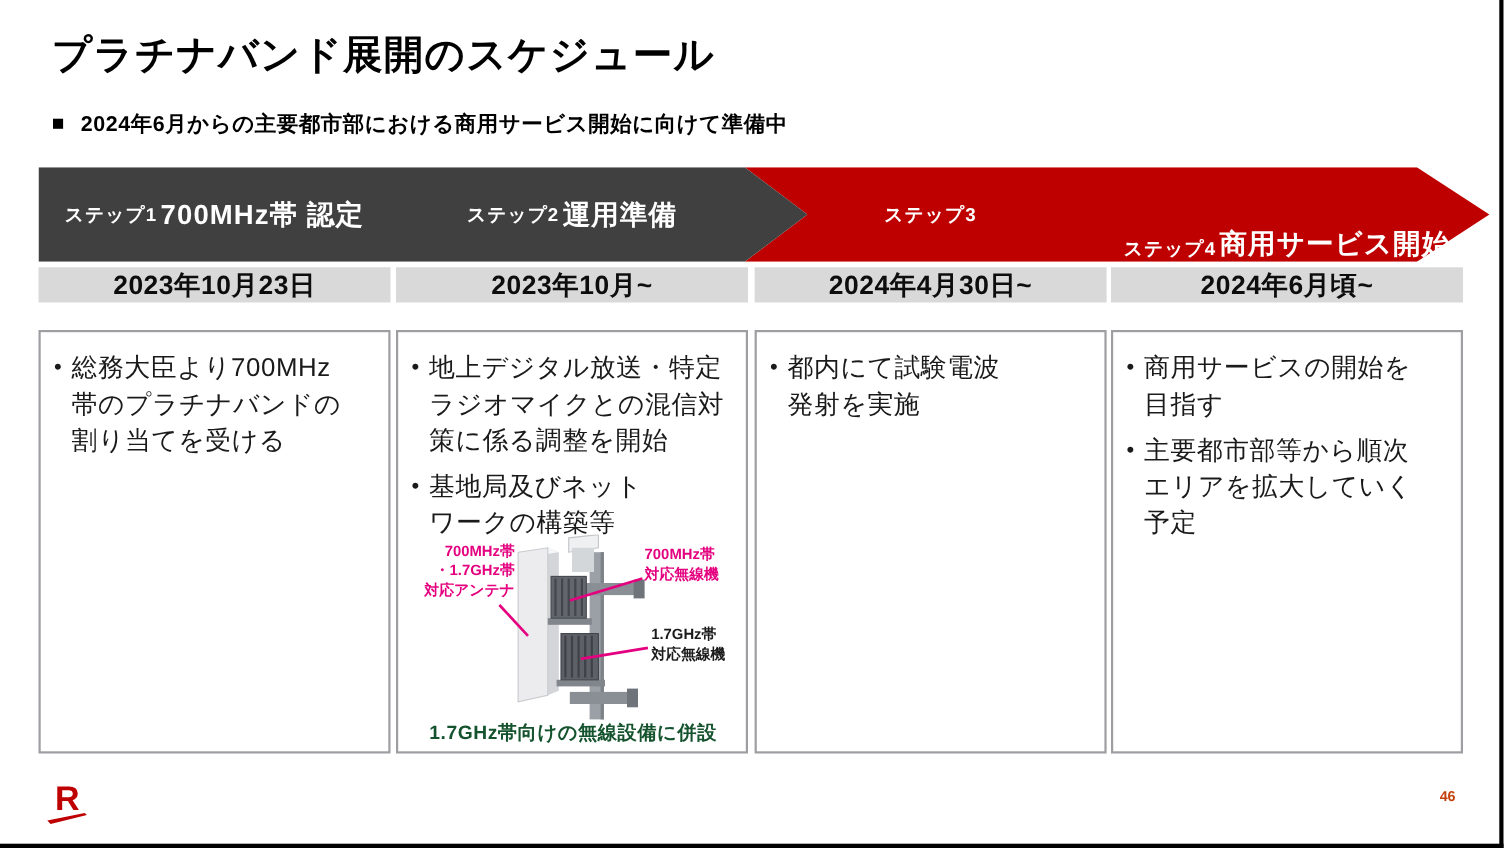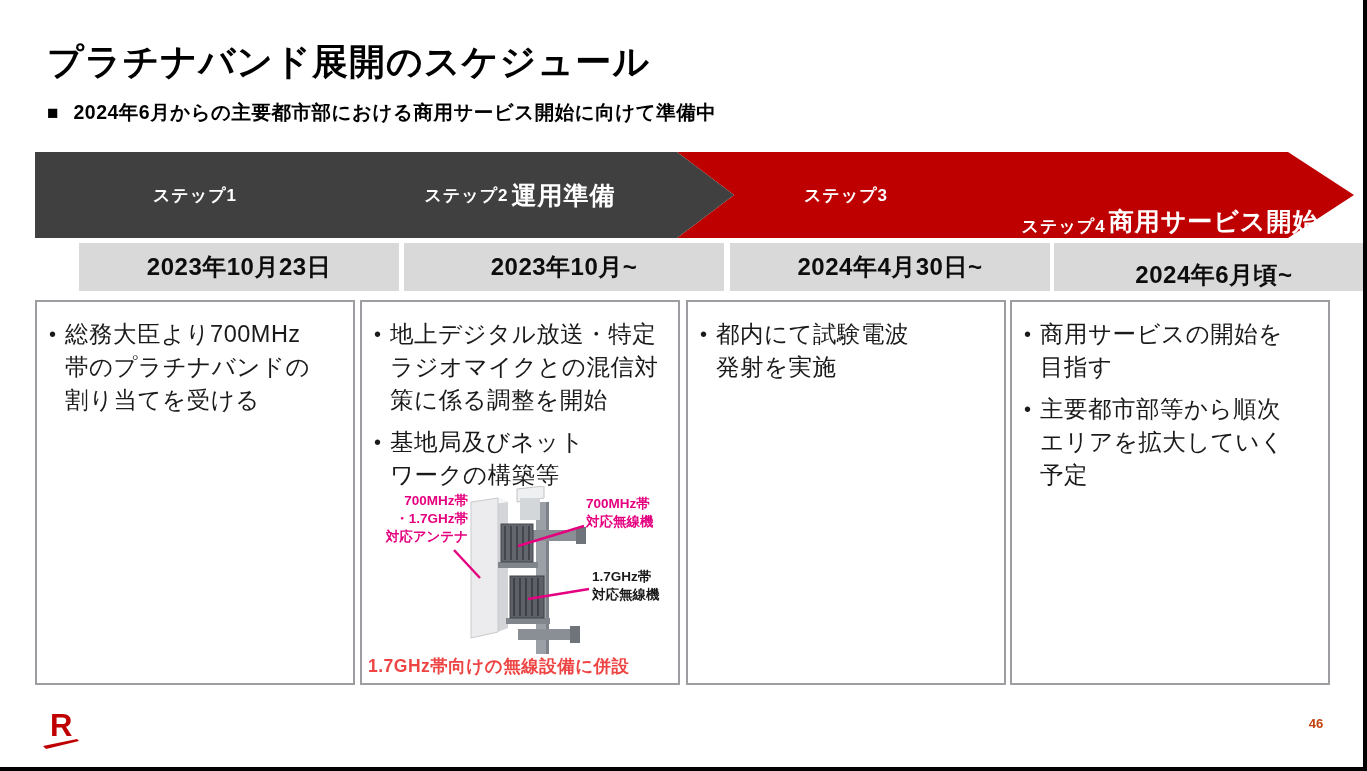--- a/index.html
+++ b/index.html
@@ -7,41 +7,41 @@
   body { font-family:"Liberation Sans","DejaVu Sans",sans-serif; }
   .slide {
     position:relative; width:1367px; height:771px; background:#ffffff;
     border-right:4px solid #000; border-bottom:4px solid #000; overflow:hidden;
   }
   .pre { white-space:pre-line; }
 
   
   .title {
     position:absolute; left:47px; top:26px; font-size:36px; font-weight:800;
-    color:#000; letter-spacing:1px;margin-top:12px;
+    color:#000; letter-spacing:1px;
   }
   .subtitle-row { position:absolute; left:47px; top:99px; display:flex; align-items:center; }
   .subtitle-marker { font-size:19px; font-weight:700; color:#000; margin-right:15px; }
   .subtitle { font-size:19.5px; font-weight:700; color:#000; letter-spacing:0.5px; }
 
   
   .bar-svg { position:absolute; left:35px; top:152px; width:1320px; height:86px; }
   .step-label {
     position:absolute; top:152px; height:86px; width:320px;
     display:flex; flex-direction:row; align-items:center; justify-content:center;
     color:#fff; text-align:center; gap:3px;
   }
   .step-label .l1 { font-size:17px; font-weight:700; letter-spacing:1px; }
   .step-label .l2 { font-size:25px; font-weight:700; letter-spacing:1px; }
 
   
   .date-cell {
-    position:absolute; top:243px; height:48px; width:320px; background:#d9d9d9;
+    position:absolute; top:243px; height:32px; width:320px; background:#d9d9d9;
     display:flex; align-items:center; justify-content:center;
-    font-size:24px; font-weight:700; color:#0d0d0d; letter-spacing:0.5px;margin-left:44px;
+    font-size:24px; font-weight:700; color:#0d0d0d; letter-spacing:0.5px;
   }
 
   
   .content-box {
     position:absolute; top:300px; height:385px; width:320px; background:#fff;
     border:2px solid #9e9ea2; padding:16px 10px 0 12px;
   }
   .bullet-item { display:flex; margin-bottom:9px; }
   .bullet-dot { font-size:20px; line-height:33px; color:#1a1a1a; width:16px; flex:none; }
   .bullet-text { font-size:23.5px; line-height:33px; color:#1a1a1a; letter-spacing:0.5px; }
@@ -50,22 +50,22 @@
   .c1 { left:35px; } .c2 { left:360px; } .c3 { left:686px; } .c4 { left:1010px;align-items:flex-end; }
 
   
   .figure { position:absolute; left:368px; top:486px; width:300px; height:172px; }
   .figure svg { position:absolute; left:0; top:0; }
   .fig-label { position:absolute; font-weight:700; font-size:13.5px; line-height:1.32; }
   .fig-label-antenna { left:0; top:6px; width:100px; text-align:right; color:#e4007f; }
   .fig-label-radio700 { left:218px; top:9px; color:#e4007f; }
   .fig-label-radio17 { left:224px; top:82px; color:#1a1a1a; }
   .fig-caption {
-    position:absolute; left:368px; top:654px; width:306px; text-align:left;
-    font-size:17.5px; font-weight:800; color:#ef4444; letter-spacing:0.5px;
+    position:absolute; left:368px; top:654px; width:306px; text-align:center;
+    font-size:17.5px; font-weight:800; color:#14532d; letter-spacing:0.5px;
   }
 
   
   .logo { position:absolute; left:42px; top:706px; width:42px; height:46px; }
   .page-number {
     position:absolute; left:1294px; top:716px; width:44px; text-align:center;
     font-size:13px; font-weight:700; color:#c2410c;
   }
 </style>
 </head>
@@ -79,20 +79,21 @@
     <span class="subtitle">2024年6月からの主要都市部における商用サービス開始に向けて準備中</span>
   </div>
 
   <svg class="bar-svg" viewBox="0 0 1320 86" preserveAspectRatio="none">
     <polygon points="642,0 1253,0 1319,43 1253,86 642,86 699,43" fill="#bf0000"></polygon>
     <polygon points="0,0 642,0 699,43 642,86 0,86" fill="#404040"></polygon>
   </svg>
 
   <div class="step-label c1">
     <div class="l1">ステップ1</div>
+    <div class="l2">700MHz帯 認定</div>
   </div>
   <div class="step-label c2">
     <div class="l1">ステップ2</div>
     <div class="l2">運用準備</div>
   </div>
   <div class="step-label c3">
     <div class="l1">ステップ3</div>
   </div>
   <div class="step-label c4">
     <div class="l1">ステップ4</div>

